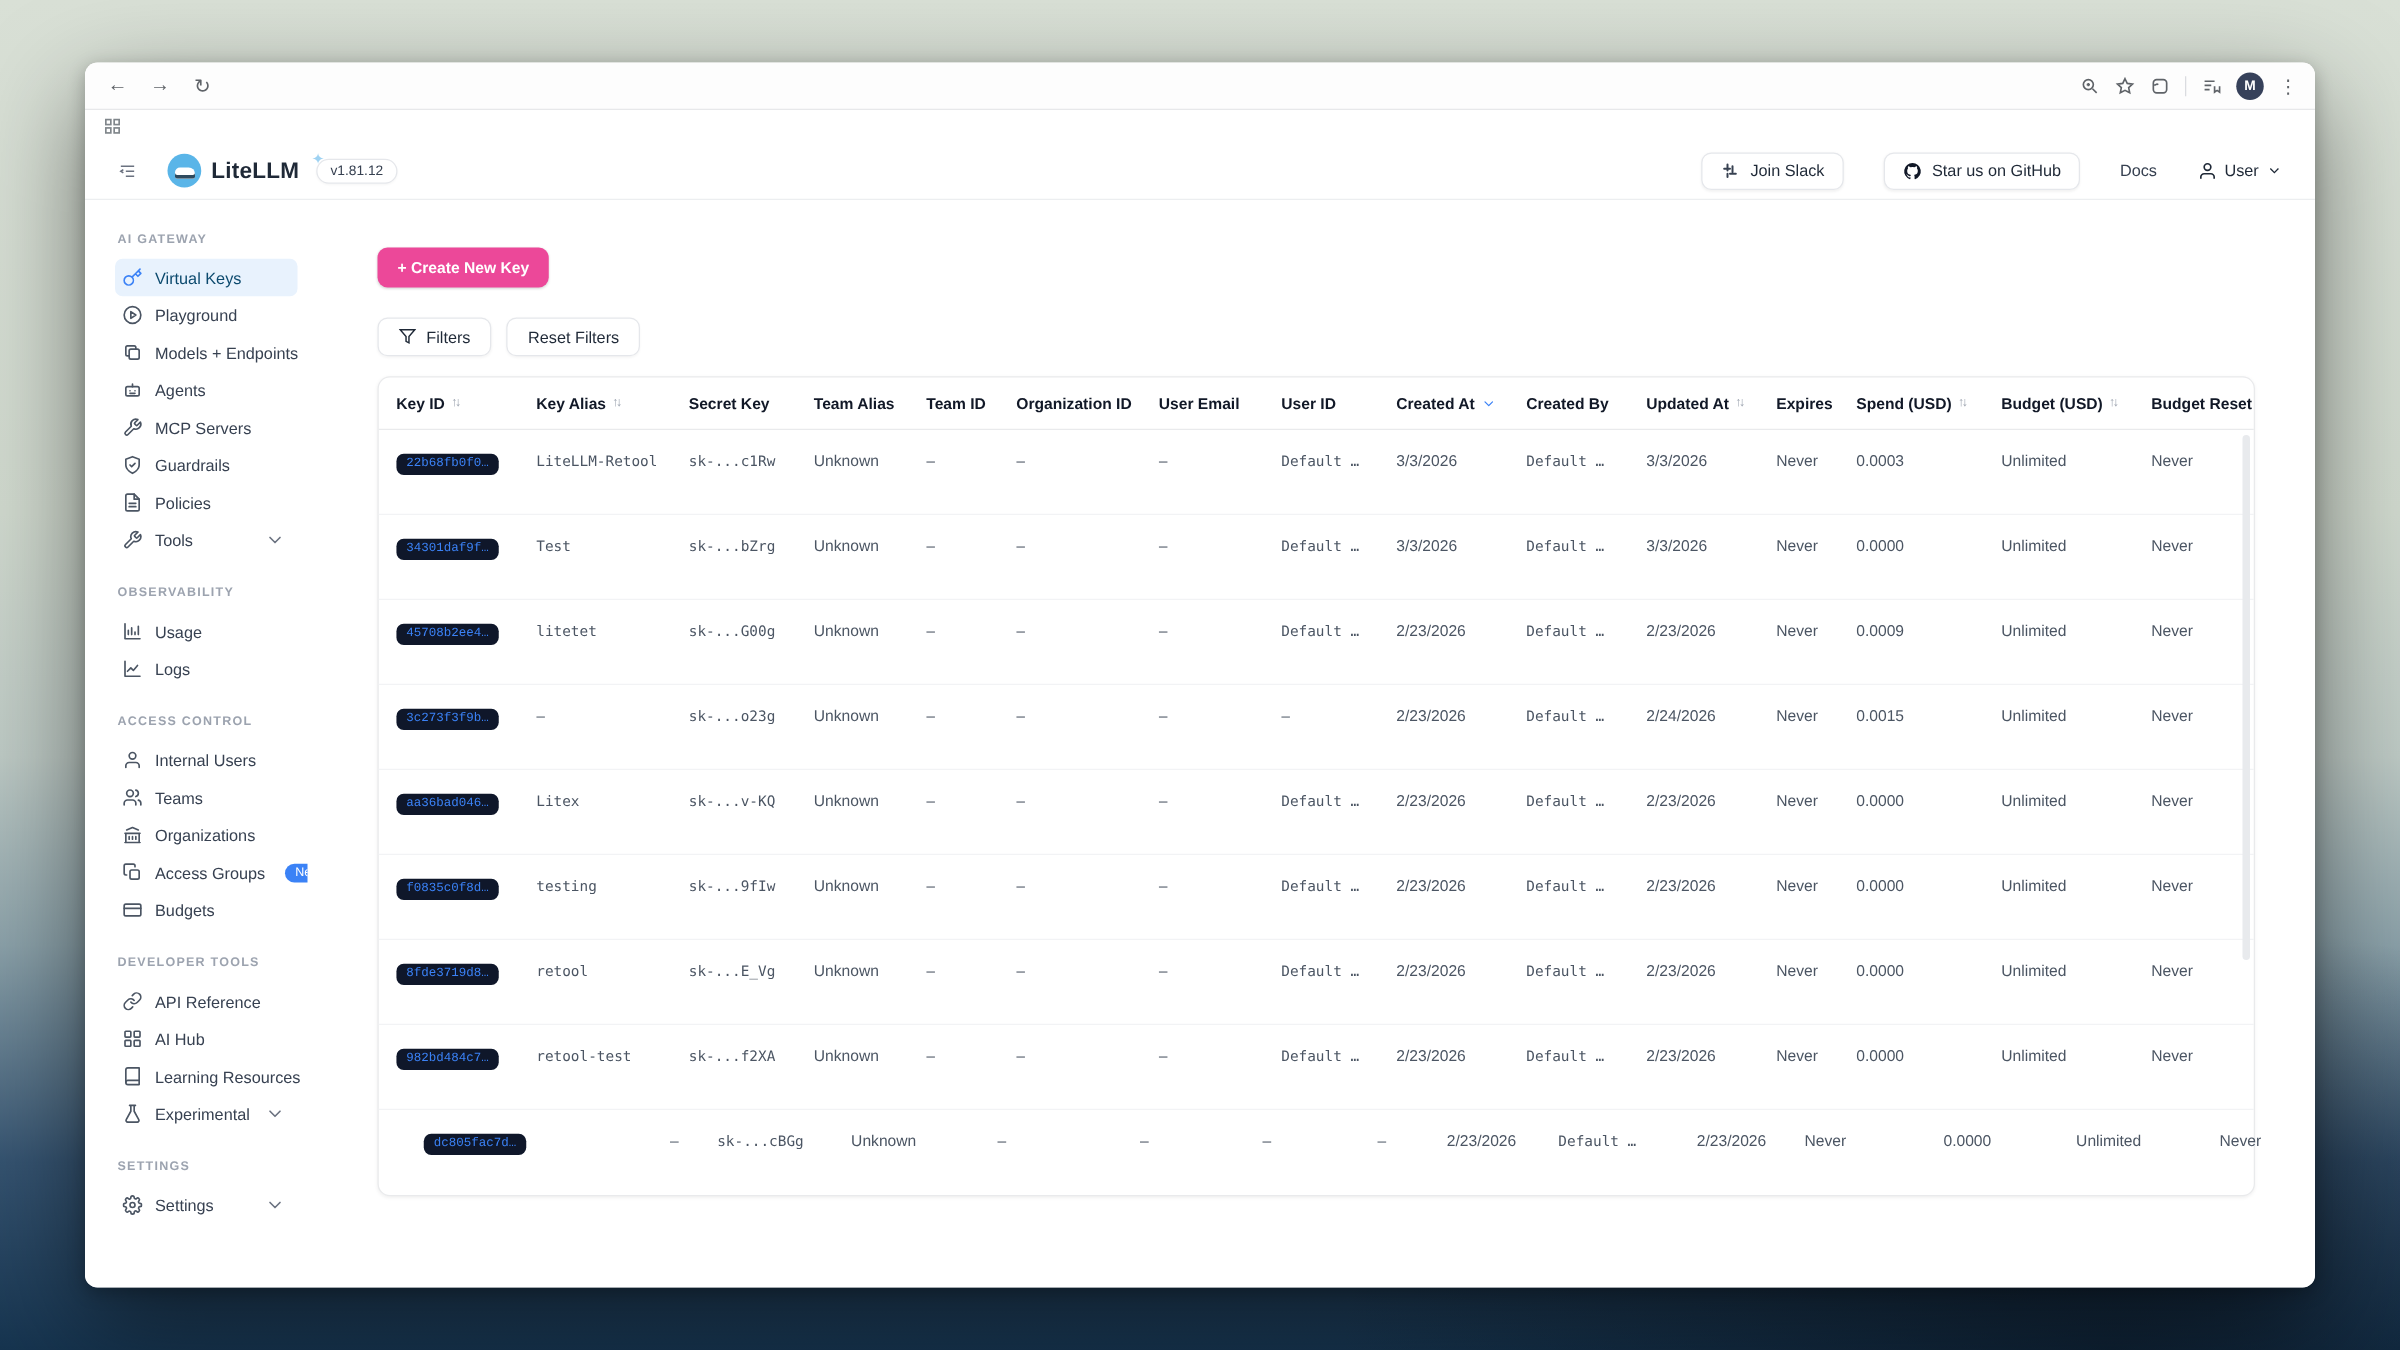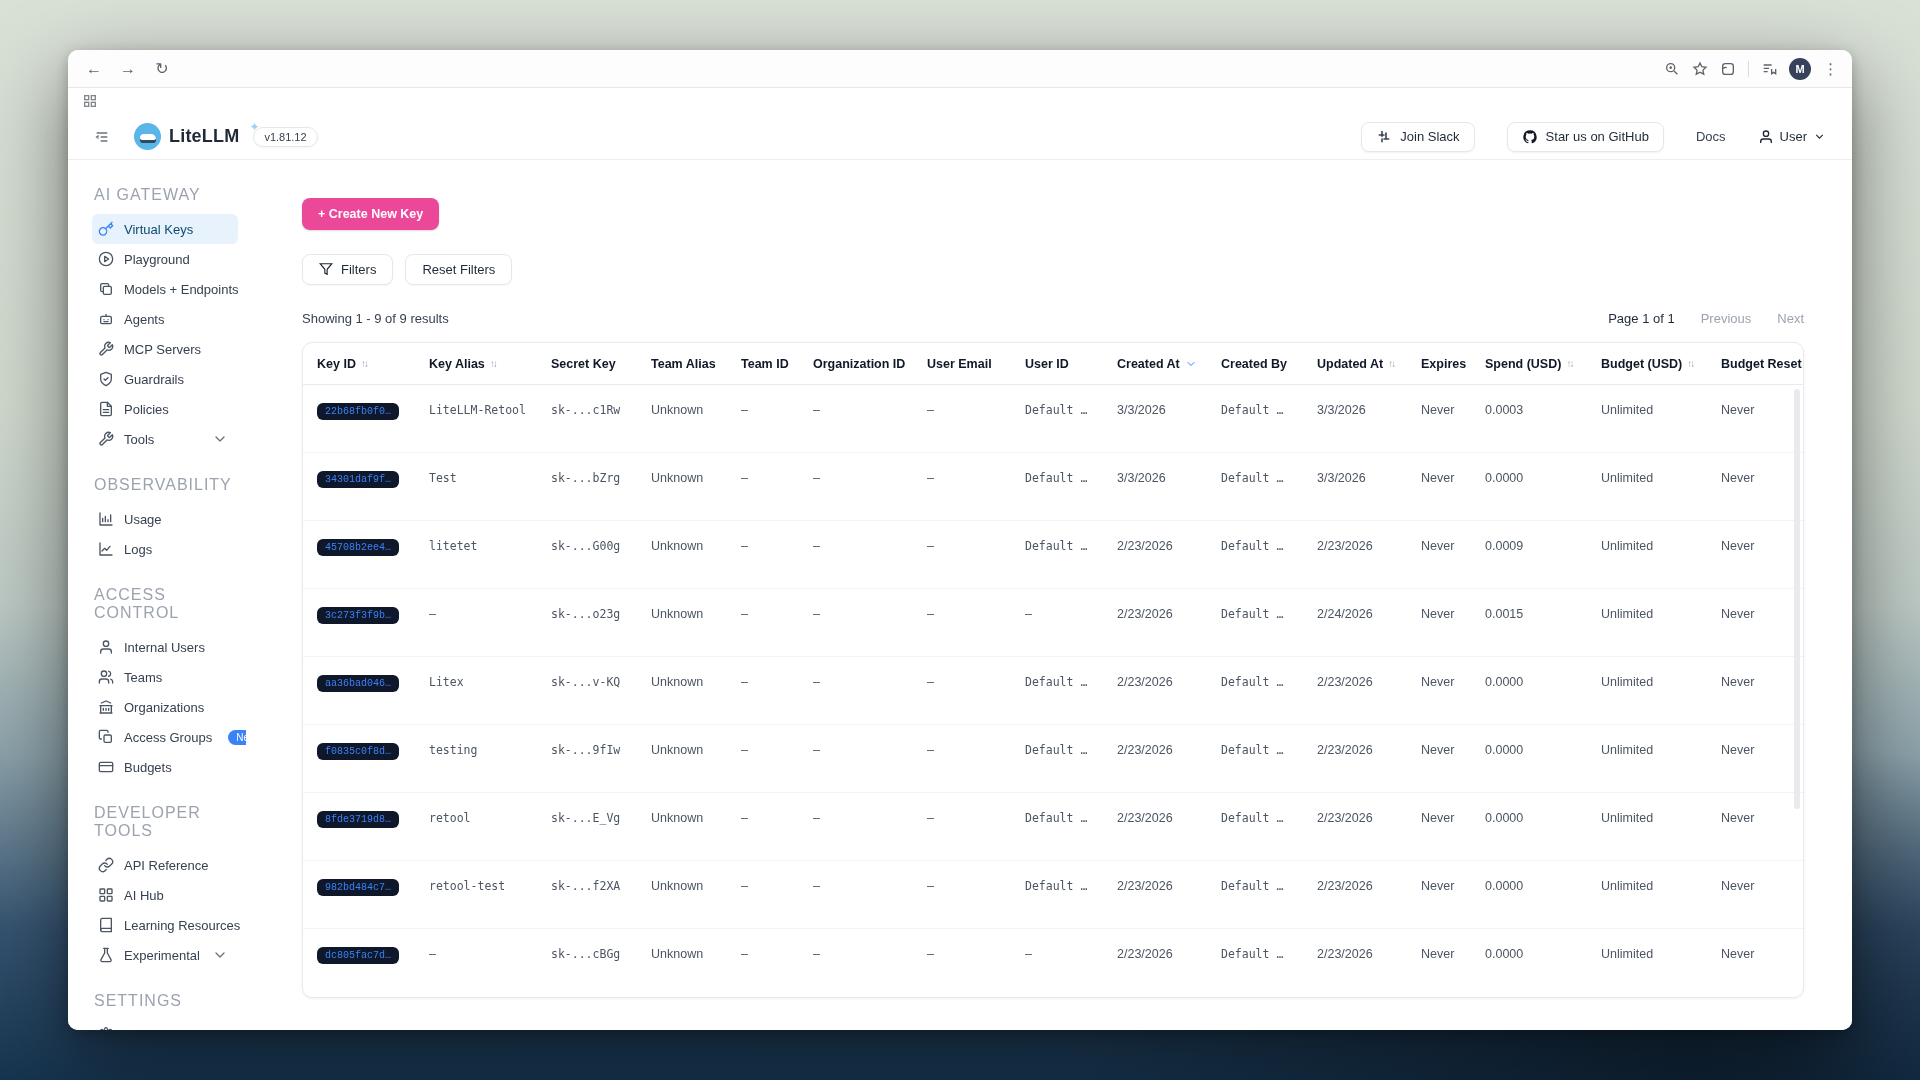--- a/index.html
+++ b/index.html
@@ -32,21 +32,21 @@
   .brand { font-size:18px; font-weight:bold; color:#1f2937; letter-spacing:.2px; }
   .version-pill { margin-left:14px; position:relative; border:1px solid #e5e7eb; border-radius:12px; padding:3px 10px; font-size:11px; color:#374151; background:#fff; box-shadow:0 1px 2px rgba(0,0,0,.04); }
   .version-pill .spark { position:absolute; left:-5px; top:-8px; color:#9ed2f2; font-size:12px; }
   .header-right { margin-left:auto; display:flex; align-items:center; gap:32px; }
   .pill-btn { display:flex; align-items:center; gap:8px; border:1px solid #e5e7eb; border-radius:8px; background:#fff; padding:6px 14px; font-size:13px; color:#1f2937; box-shadow:0 1px 2px rgba(0,0,0,.05); cursor:pointer; }
   .text-btn { font-size:13px; color:#374151; cursor:pointer; }
   .user-menu { display:flex; align-items:center; gap:6px; font-size:13px; color:#1f2937; cursor:pointer; }
   
   .app-body { display:flex; height:calc(980px - 38px - 26px - 46px); background:#fff; }
   .sidebar { width:178px; flex:0 0 178px; padding:14px 8px 0 24px; overflow:hidden; }
-  .sec-label { font-size:16px; font-weight:normal; color:#9ca3af; letter-spacing:1px; margin:22px 0 10px 2px; }
+  .sec-label { font-size:10px; font-weight:bold; color:#9ca3af; letter-spacing:1px; margin:22px 0 10px 2px; }
   .sec-label:first-child { margin-top:12px; }
   .side-item { display:flex; align-items:center; gap:10px; height:30px; padding:0 6px; border-radius:6px; color:#374151; font-size:13px; cursor:pointer; position:relative; }
   .side-item.active { background:#e8f2fd; color:#0c4a6e; }
   .side-item.active .si-icon { color:#3b82f6; }
   .si-icon { color:#4b5563; display:flex; width:16px; height:16px; flex:0 0 16px; }
   .si-icon svg, .si-chev svg { width:16px; height:16px; }
   .si-label { white-space:nowrap; }
   .si-chev { margin-left:auto; margin-right:4px; color:#6b7280; display:flex; }
   .new-badge { background:#3b82f6; color:#fff; font-size:10px; border-radius:10px; padding:2px 8px; margin-left:6px; }
   .main { flex:1; padding:0 52px 0 56px; }
@@ -59,21 +59,21 @@
   .page-info { font-weight:500; color:#1f2937; }
   .pager-btn { color:#9ca3af; cursor:default; }
   
   .table-card { margin-top:16px; background:#fff; border:1px solid #e9eaec; border-radius:10px; box-shadow:0 1px 3px rgba(0,0,0,.06); position:relative; width:1502px; }
   .thead { display:grid; align-items:center; height:42px; border-bottom:1px solid #e9eaec; padding:0 0 0 14px; }
   .th { display:flex; align-items:center; gap:5px; font-size:12.5px; font-weight:bold; color:#111827; padding-right:6px; white-space:nowrap; cursor:pointer; }
   .sort-ud { font-size:10px; color:#9ca3af; letter-spacing:-2px; }
   .sort-desc { color:#3b82f6; display:flex; }
   .sort-desc svg { width:12px; height:12px; }
   .tr { display:grid; height:68px; border-bottom:1px solid #f2f3f5; padding:6px 0 0 14px; cursor:pointer; }
-  .tr:last-child { border-bottom:none; }
+  .tr:last-child { border-bottom:none;text-align:right; }
   .td { font-size:12.5px; color:#4b5563; padding:12px 8px 0 0; white-space:nowrap; overflow:hidden; }
   .td.mono { font-family:"DejaVu Sans Mono", monospace; font-size:11.5px; }
   .key-chip { display:inline-block; background:#0f172a; color:#3b82f6; border-radius:6px; padding:3px 8px; font-family:Liberation Mono, monospace; font-size:10px; cursor:pointer; }
   .card-scrollbar { position:absolute; right:3px; top:46px; width:6px; height:420px; background:#e8eaed; border-radius:3px; }
   svg.ic { width:16px; height:16px; }
 </style>
 </head>
 <body>
 
 <div class="window">
@@ -358,28 +358,20 @@
         <button class="filter-btn">
           <svg class="ic" viewBox="0 0 24 24" fill="none" stroke="#1f2937" stroke-width="2" style="width:14px;height:14px;">
               <path d="M22 3H2l8 9.46V19l4 2v-8.54L22 3z"></path>
             </svg>
           <span>Filters</span>
         </button>
         <button class="filter-btn">
           <span>Reset Filters</span>
         </button>
       </div>
-      <div class="results-row">
-        <span>Showing 1 - 9 of 9 results</span>
-        <div class="pager">
-          <span class="page-info">Page 1 of 1</span>
-          <span class="pager-btn">Previous</span>
-          <span class="pager-btn">Next</span>
-        </div>
-      </div>
       <div class="table-card">
         <div class="thead" id="thead" style="grid-template-columns: 112px 122px 100px 90px 72px 114px 98px 92px 104px 96px 104px 64px 116px 120px 96px;">
             <div class="th">
               <span>Key ID</span>
               <span class="sort-ud">↑↓</span>
             </div>
             <div class="th">
               <span>Key Alias</span>
               <span class="sort-ud">↑↓</span>
             </div>

